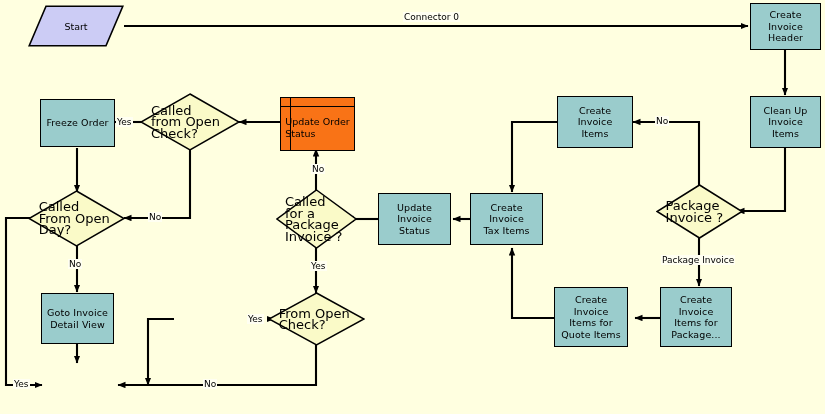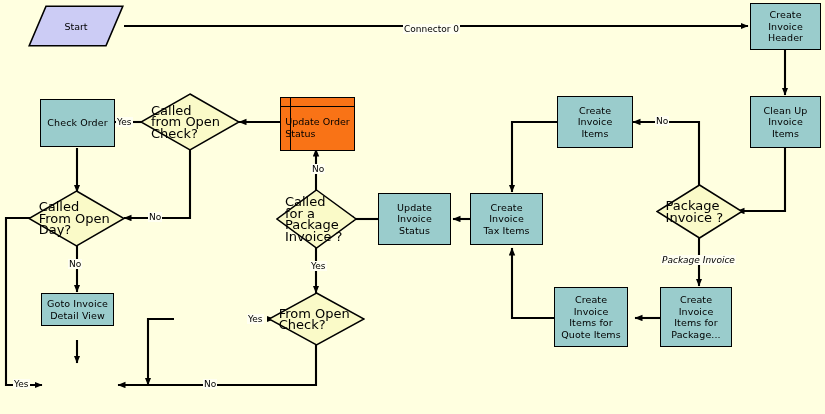--- a/index.html
+++ b/index.html
@@ -247,48 +247,48 @@
   </div>
 
   <div class="decision" style="left:140px; top:93px; width:100px; height:58px;">
     <svg class="dia" viewBox="0 0 100 58" preserveAspectRatio="none">
       <polygon points="50,1 99,29 50,57 1,29" fill="#FAFAC8" stroke="#000" stroke-width="1.5"></polygon>
     </svg>
     <span class="lbl multiline">Called<br>from Open<br>Check?</span>
   </div>
 
   <div class="node proc" style="left:40px; top:99px; width:75px; height:48px;">
-    <span class="lbl multiline">Check Order</span>
+    <span class="lbl multiline">Freeze Order</span>
   </div>
 
   <div class="decision" style="left:28px; top:190px; width:97px; height:57px;">
     <svg class="dia" viewBox="0 0 97 57" preserveAspectRatio="none">
       <polygon points="48.5,1 96,28.5 48.5,56 1,28.5" fill="#FAFAC8" stroke="#000" stroke-width="1.5"></polygon>
     </svg>
     <span class="lbl multiline">Called<br>From Open<br>Day?</span>
   </div>
 
-  <div class="node proc" style="left:41px; top:293px; width:73px; height:33px;">
+  <div class="node proc" style="left:41px; top:293px; width:73px; height:51px;">
     <span class="lbl multiline">Goto Invoice<br>Detail View</span>
   </div>
 
   <div class="decision" style="left:268px; top:292px; width:97px; height:54px;">
     <svg class="dia" viewBox="0 0 97 54" preserveAspectRatio="none">
       <polygon points="48.5,1 96,27 48.5,53 1,27" fill="#FAFAC8" stroke="#000" stroke-width="1.5"></polygon>
     </svg>
     <span class="lbl multiline">From Open<br>Check?</span>
   </div>
 
 
 
-  <div class="elabel" style="left:403px; top:24px;">Connector 0</div>
+  <div class="elabel" style="left:403px; top:12px;">Connector 0</div>
 
   <div class="elabel" style="left:655px; top:116px;">No</div>
 
-  <div class="elabel" style="left:661px; top:255px;font-style:italic;">Package Invoice</div>
+  <div class="elabel" style="left:661px; top:255px;">Package Invoice</div>
 
   <div class="elabel" style="left:311px; top:164px;">No</div>
 
   <div class="elabel" style="left:310px; top:261px;">Yes</div>
 
   <div class="elabel" style="left:116px; top:117px;">Yes</div>
 
   <div class="elabel" style="left:148px; top:212px;">No</div>
 
   <div class="elabel" style="left:68px; top:259px;">No</div>

